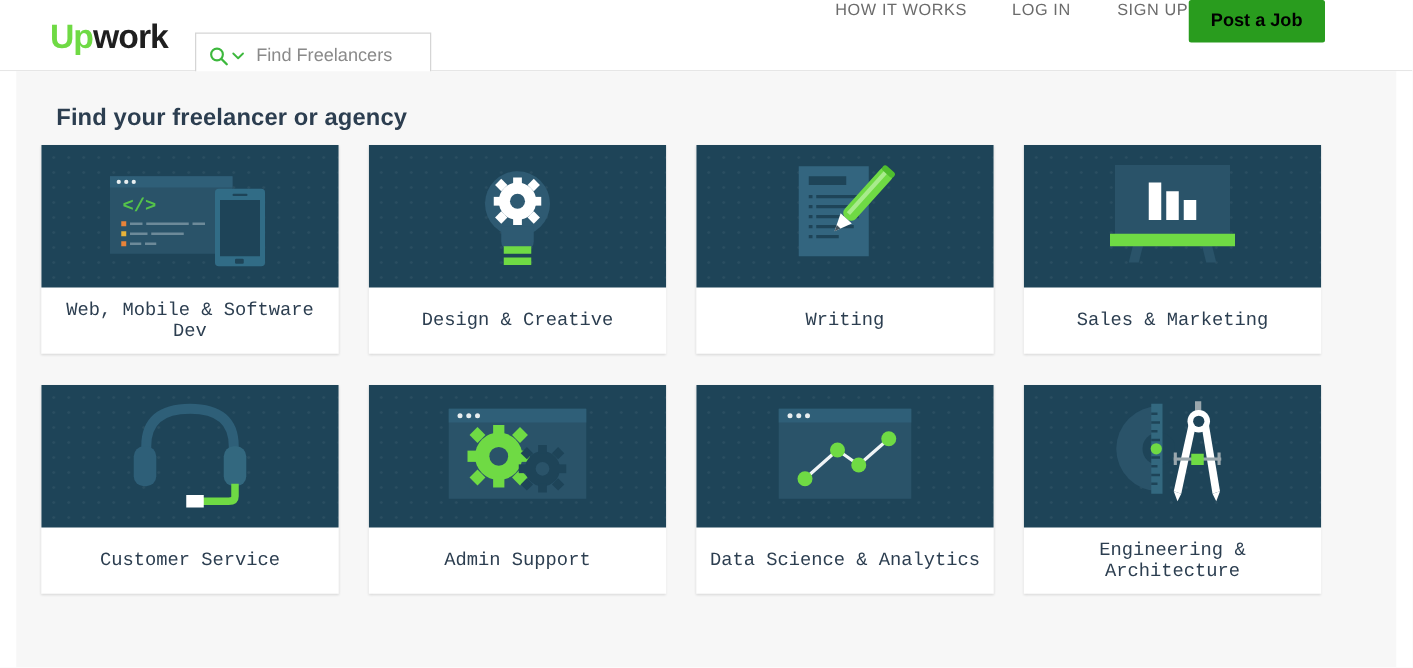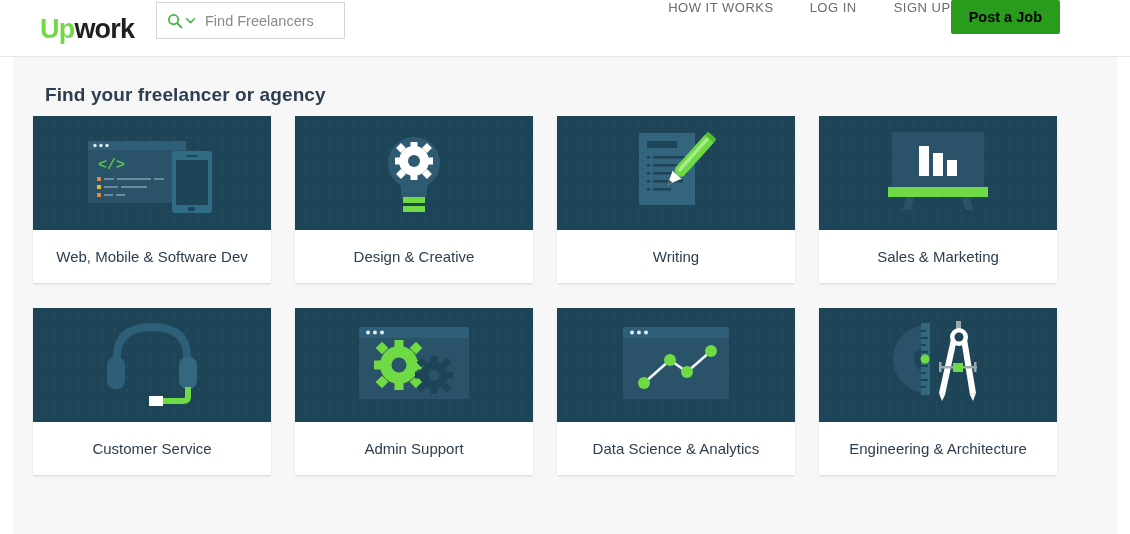--- a/index.html
+++ b/index.html
@@ -45,21 +45,21 @@
     letter-spacing: -0.8px;
     line-height: 1;
   }
   .logo-up { color: #6fda44; }
   .logo-work { color: #1f1f1f; }
 
   
   .search-box {
     position: absolute;
     left: 156px;
-    top: 2px;
+    top: 26px;
     width: 189px;
     height: 37px;
     border: 1px solid #d5d5d5;
     background: #ffffff;
     display: flex;
     align-items: center;
     padding: 0 10px;
     cursor: text;
   }
   .search-icons {
@@ -175,20 +175,21 @@
 
   .card-label {
     height: 53px;
     display: flex;
     align-items: center;
     justify-content: center;
     font-size: 15px;
     color: #2c3e50;
     text-align: center;
     padding: 0 6px;
+    font-family: Liberation Mono, monospace;
   }
 </style>
 </head>
 <body>
 
 <div id="page">
 
   <div class="header">
 
     <div class="logo">

